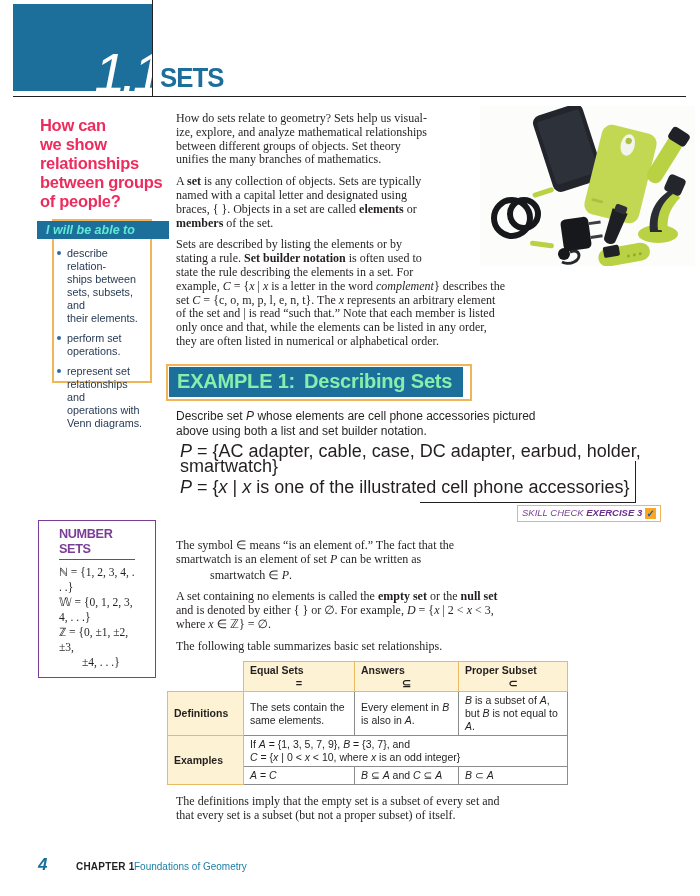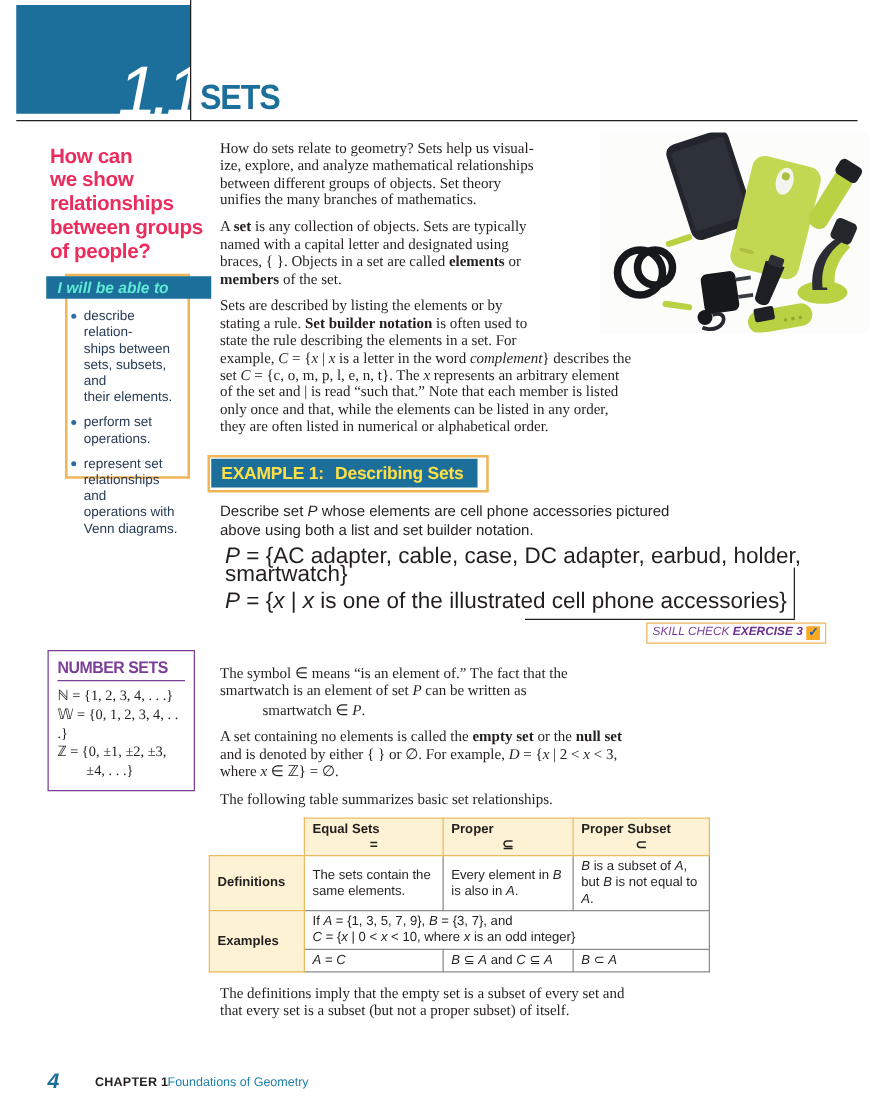--- a/index.html
+++ b/index.html
@@ -18,35 +18,35 @@
   
   .q{position:absolute;left:40px;top:116px;width:125px;font-weight:bold;font-size:16.5px;
      line-height:19px;color:#ed2c5e;white-space:pre-line;letter-spacing:-0.3px;}
   .obj-border{position:absolute;left:52px;top:219px;width:96px;height:160px;border:2px solid #efb557;background:#ffffff;}
   .obj-bar{position:absolute;left:37px;top:221px;width:132px;height:18px;background:#1d6f9b;color:#5eead4;
            font-weight:bold;font-style:italic;font-size:12.5px;line-height:18px;padding-left:9px;box-sizing:border-box;}
   .obj-list{position:absolute;left:57px;top:247px;width:90px;margin:0;padding:0;list-style:none;}
   .obj-list li{position:relative;padding-left:10px;margin-bottom:7px;font-size:10.8px;line-height:13px;color:#263b55;}
   .obj-list li .dot{position:absolute;left:0;top:4px;width:4px;height:4px;border-radius:50%;background:#2b6ca3;}
   .ns-box{position:absolute;left:38px;top:520px;width:118px;border:1.5px solid #7b3e97;background:#ffffff;
-          padding:5px 7px 7px;box-sizing:border-box;}
+          padding:5px 20px 7px;box-sizing:border-box;}
   .ns-title{font-weight:bold;font-size:13.5px;color:#7b3e97;letter-spacing:-0.4px;transform:scaleX(.94);transform-origin:left;}
   .ns-rule{border-top:1.5px solid #7b3e97;margin:3px 0 5px;}
   .ns-body{font-family:"Liberation Serif",serif;font-size:11.5px;line-height:15px;white-space:pre-wrap;color:#231f20;}
 
   
   .main{position:absolute;left:176px;top:112px;width:519px;}
   .photo{float:right;width:215px;height:160px;margin:-6px 0 6px 8px;background:#fcfcfb;}
   p.serif{font-family:"Liberation Serif",serif;font-size:12px;line-height:13.8px;margin:0 0 8px 0;}
   p.pre{white-space:pre-line;}
   p.serif.tight{margin-bottom:3px;}
   p.indent{padding-left:34px;margin-bottom:7px;}
   p.sans{font-size:12px;line-height:15px;margin:0 0 5px 0;}
   .ex-wrap{display:inline-block;border:2px solid #efb557;padding:1px 7px 2px 1px;margin:3px 0 8px -10px;background:#ffffff;}
-  .ex-head{background:#1d6f9b;color:#fde047;font-weight:bold;font-size:14px;padding:3px 11px 4px 8px;letter-spacing:-0.2px;}
+  .ex-head{background:#1d6f9b;color:#86efac;font-weight:bold;font-size:20px;padding:3px 11px 4px 8px;letter-spacing:-0.2px;}
   .ex-head .ttl{margin-left:9px;}
   .answers-label{font-weight:bold;font-size:12.5px;color:#7b3e97;margin:6px 0 5px;}
   p.ans{margin:0 0 6px 4px;font-size:18px;}
   .skill-row{position:relative;height:34px;margin-bottom:4px;}
   .skill-vline{position:absolute;left:459px;top:-40px;height:41px;border-left:1.5px solid #231f20;}
   .skill-hline{position:absolute;left:244px;top:1px;width:216px;border-top:1.5px solid #231f20;}
   .skill-box{position:absolute;left:341px;top:4px;border:1.5px solid #efb557;background:#ffffff;
              padding:1px 4px 2px;font-size:9.5px;font-style:italic;color:#7b3e97;white-space:nowrap;}
   .skill-box b{color:#6a2f8f;}
   .skill-check{display:inline-block;width:11px;height:11px;background:#f9a825;color:#1b5fa8;font-style:normal;
@@ -203,21 +203,21 @@
 
     <table class="sets">
       <tbody>
           <tr>
         <td class="corner"></td>
         <th class="th-gold c1">
           <span>Equal Sets</span>
           <span class="sym">=</span>
         </th>
         <th class="th-gold c2">
-          <span>Proper</span>
+          <span>Answers</span>
           <span class="sym">⊆</span>
         </th>
         <th class="th-gold c3">
           <span>Proper Subset</span>
           <span class="sym">⊂</span>
         </th>
       </tr>
       <tr>
         <td class="lbl">Definitions</td>
         <td class="cell c1">The sets contain the same elements.</td>

